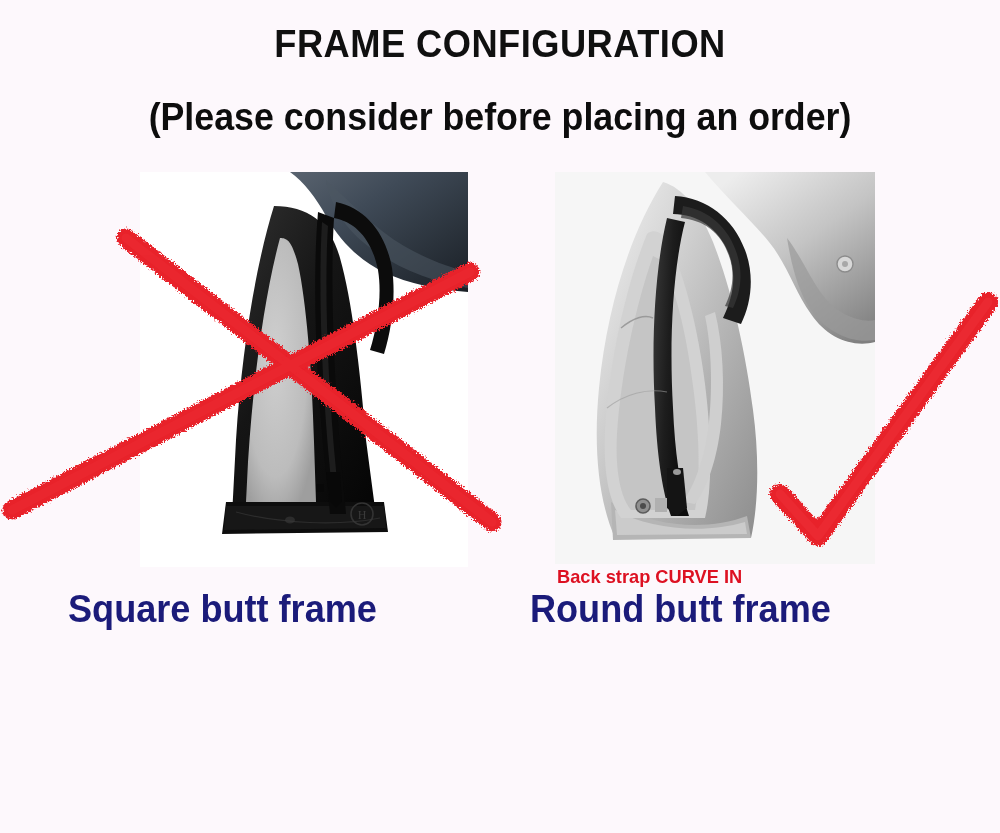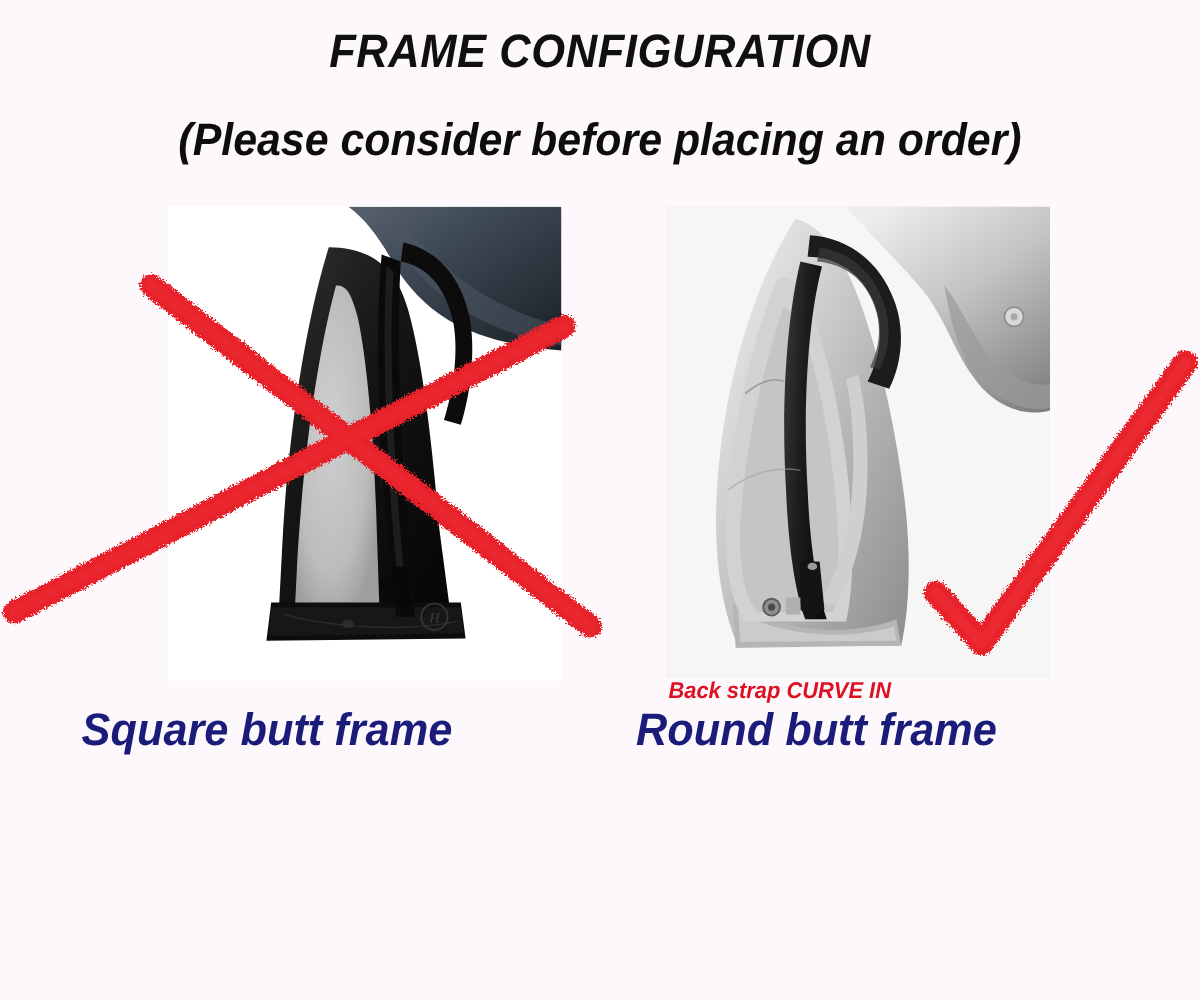--- a/index.html
+++ b/index.html
@@ -7,21 +7,20 @@
     padding: 0;
     background: #ffffff;
   }
   #page {
     position: relative;
     width: 1000px;
     height: 833px;
     background: #fdf8fc;
     overflow: hidden;
     font-family: "Liberation Sans", sans-serif;
-    font-style: italic;
   }
 
   
   .title {
     position: absolute;
     left: 0;
     top: 22px;
     width: 1000px;
     text-align: center;
     font-family: "Liberation Sans", sans-serif;

